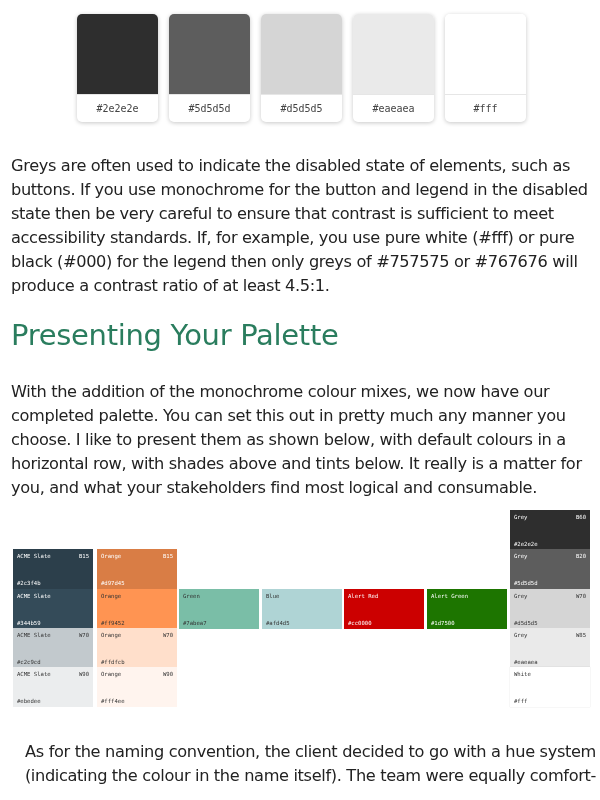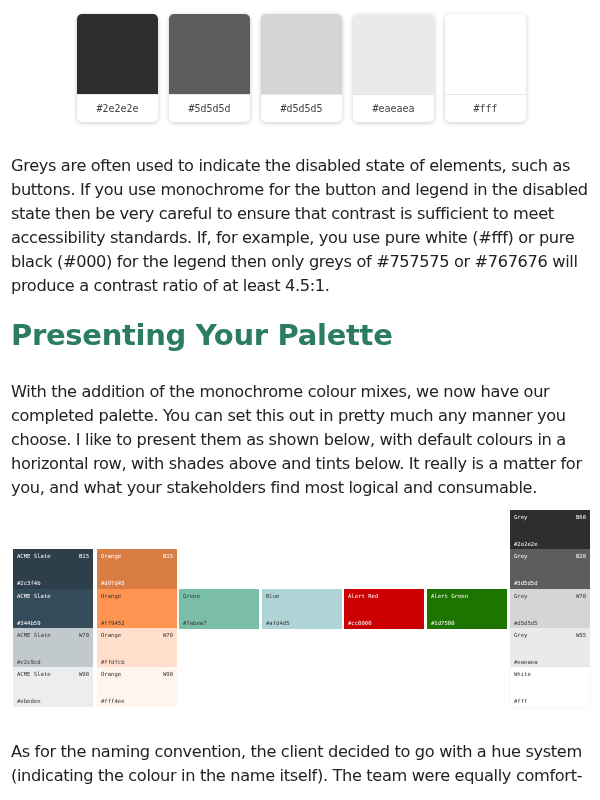--- a/index.html
+++ b/index.html
@@ -10,23 +10,23 @@
   .cards { position: absolute; top: 14px; left: 77px; display: flex; gap: 11px; }
   .card { width: 81px; height: 108px; border-radius: 5px; background: #fff;
           box-shadow: 0 1px 4px rgba(0,0,0,0.22); overflow: hidden; display: flex; flex-direction: column; }
   .card .sw { height: 81px; border-bottom: 1px solid #e6e6e6; }
   .card .lbl { flex: 1; display: flex; align-items: center; justify-content: center;
                font-family: "DejaVu Sans Mono", "Liberation Mono", monospace; font-size: 10px; color: #444; }
 
   .para { position: absolute; left: 11px; width: 585px; font-size: 16.2px; line-height: 24px; color: #222; letter-spacing: -0.35px; }
   .p1 { top: 154px; }
   .p2 { top: 380px; }
-  .p3 { top: 740px; }
+  .p3 { top: 740px; text-align: right; }
 
-  .heading { position: absolute; left: 11px; top: 318px; font-size: 29px; font-weight: 700; color: #2a7d5e; letter-spacing: -0.3px;
+  .heading { position: absolute; left: 11px; top: 318px; font-size: 29px; font-weight: 400; color: #2a7d5e; letter-spacing: -0.3px;
              font-family: "DejaVu Sans", sans-serif; }
 
   
   .palette { position: absolute; left: 0; top: 0; width: 600px; height: 800px; pointer-events: none; }
   .chip { position: absolute; width: 80px; height: 40px; pointer-events: auto;
           font-family: "DejaVu Sans Mono", "Liberation Mono", monospace; font-size: 5.6px; }
   .chip .nm { position: absolute; left: 4px; top: 4px; }
   .chip .lv { position: absolute; right: 4px; top: 4px; }
   .chip .hx { position: absolute; left: 4px; bottom: 3px; }
 </style>

